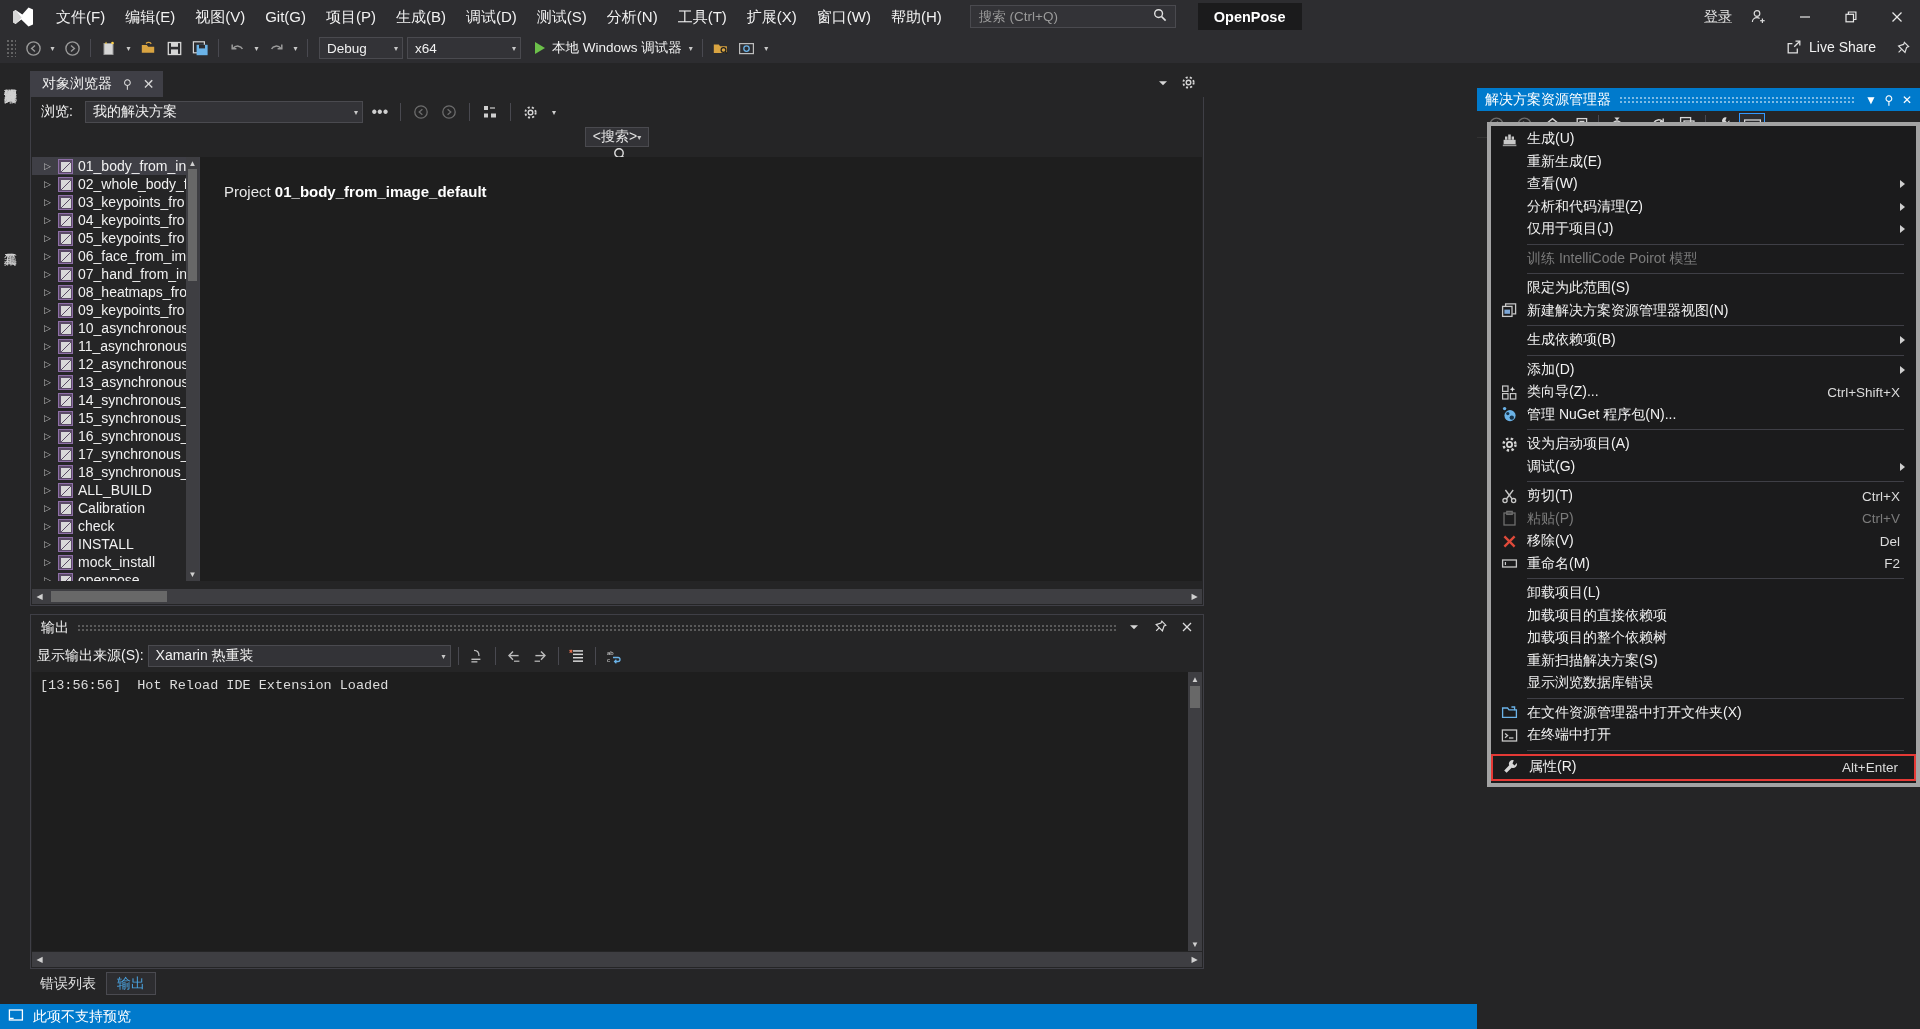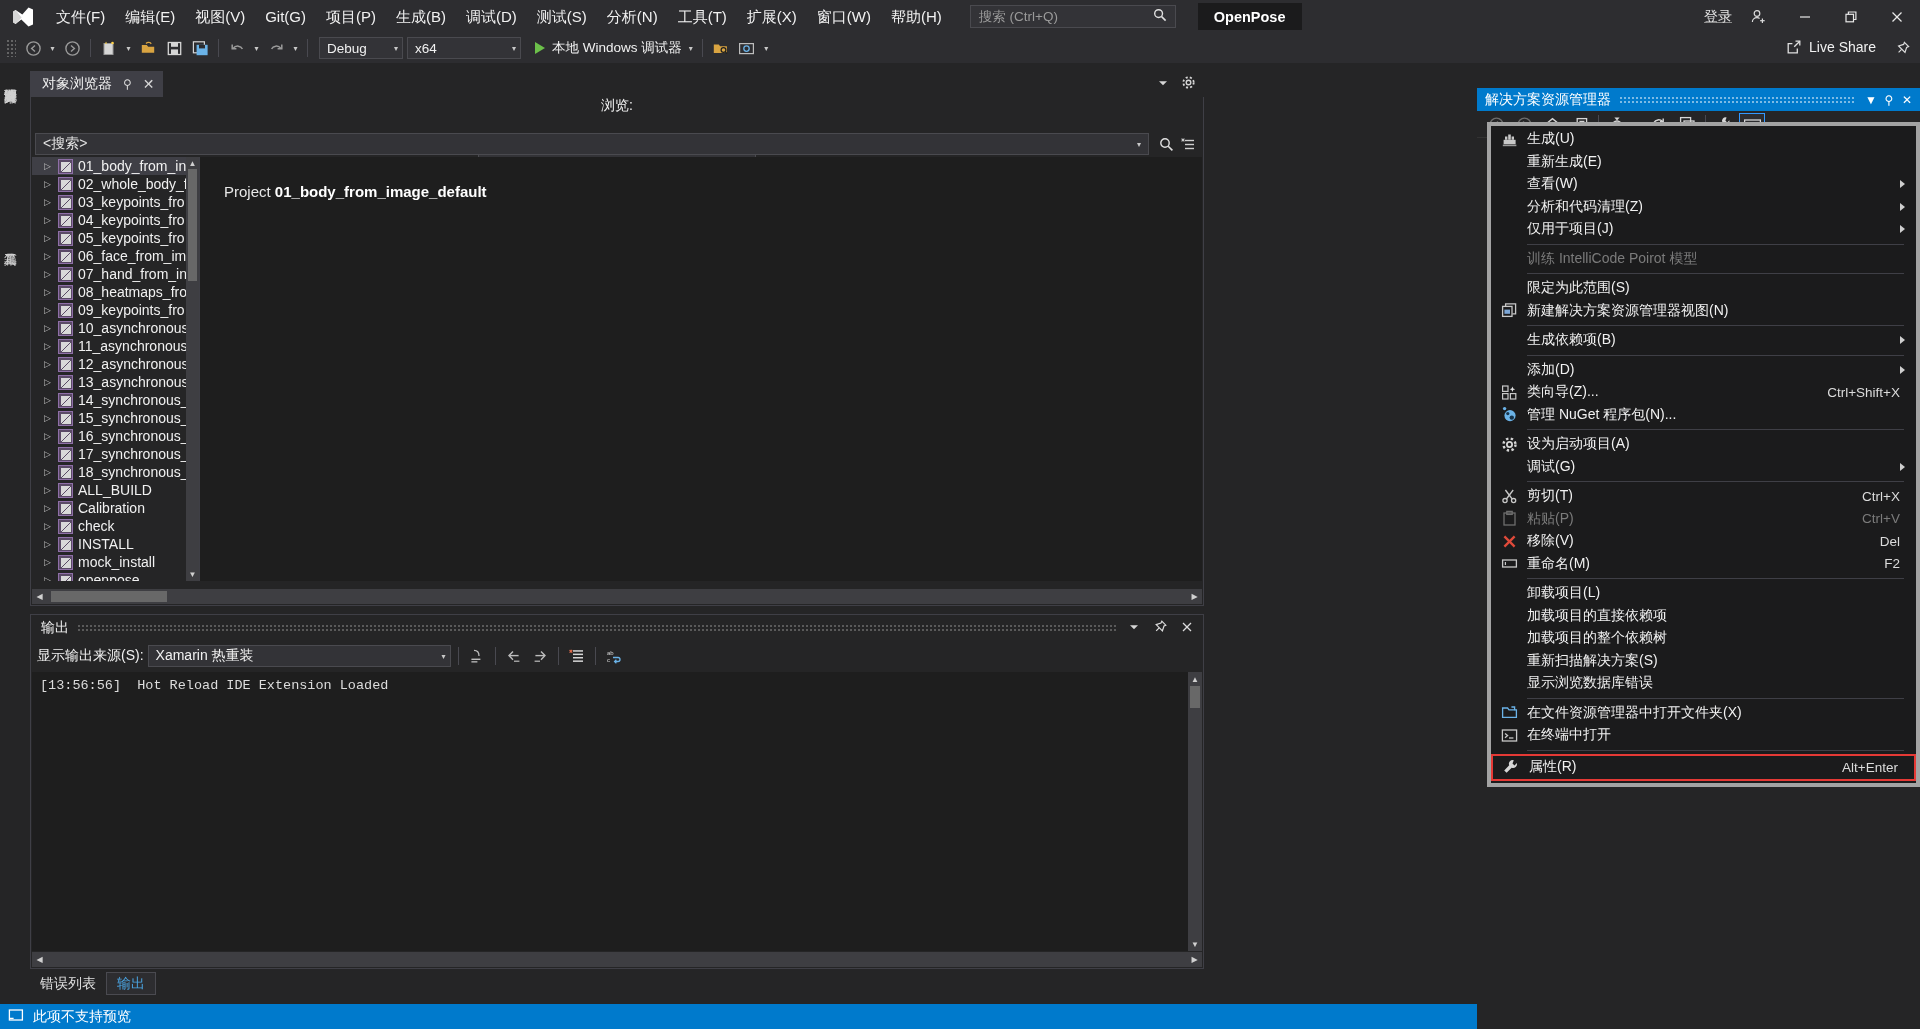--- a/index.html
+++ b/index.html
@@ -76,29 +76,29 @@
   .ob-tabrow { height: 26px; display: flex; align-items: flex-start; position: relative; }
   .ob-tab {
     height: 26px; background: #3f3f46; display: flex; align-items: center;
     padding: 0 8px 0 12px; gap: 11px; font-size: 14px; color: #f1f1f1;
   }
   .ob-tab .x { color: #d6d6d6; font-size: 14px; }
   .ob-tab .pin { color: #d6d6d6; font-size: 12px; }
   .ob-hdr-right { position: absolute; right: 2px; top: 0; height: 26px; display: flex; align-items: center; gap: 12px; padding-right: 6px; }
   .ob-body { position: absolute; left: 0; top: 26px; width: 1174px; height: 509px; background: #252526; border: 1px solid #3f3f46; border-top: none; }
 
-  .ob-browserow { height: 30px; display: flex; align-items: center; padding: 0 4px; gap: 23px; flex-direction: column; }
+  .ob-browserow { height: 30px; display: flex; align-items: center; padding: 0 4px; gap: 6px; }
   .ob-browserow .lbl { font-size: 14px; color: #f1f1f1; padding: 0 6px 0 6px; }
   .ob-combo { width: 278px; height: 22px; background: #333337; border: 1px solid #4a4a4f; display: flex; align-items: center; padding: 0 4px 0 7px; font-size: 14px; }
   .ob-combo .v { flex: 1; }
   .ob-ic { width: 22px; height: 22px; display: flex; align-items: center; justify-content: center; color: #cfcfcf; }
   .ob-ic.dis { color: #6d6d6d; }
   .vsep { width: 1px; height: 18px; background: #494950; margin: 0 3px; }
 
-  .ob-searchrow { height: 28px; display: flex; align-items: flex-end; padding: 0 4px; }
+  .ob-searchrow { height: 28px; display: flex; align-items: center; padding: 0 4px; flex-direction: column; }
   .ob-searchinput { flex: 1; height: 22px; background: #333337; border: 1px solid #4a4a4f; display: flex; align-items: center; padding: 0 5px 0 7px; font-size: 14px; color: #e3e3e3; }
   .ob-searchinput .v { flex: 1; }
 
   .ob-split { position: absolute; left: 1px; top: 60px; right: 1px; bottom: 24px; display: flex; }
   .tree-pane { width: 168px; background: #252526; position: relative; overflow: hidden; border-right: 1px solid #3f3f46; }
   .tree-row { height: 18px; display: flex; align-items: center; font-size: 14px; color: #f1f1f1; white-space: nowrap; padding-left: 12px; }
   .tree-row.sel { background: #3f3f46; }
   .tree-row .arrow { width: 14px; color: #bdbdbd; font-size: 9px; }
   .proj-ic { width: 15px; height: 15px; margin-right: 5px; border: 1px solid #8f6fa8; background: #5a4a66; position: relative; flex: none; }
   .proj-ic::after { content: ''; position: absolute; left: 2px; top: 2px; width: 10px; height: 10px;

